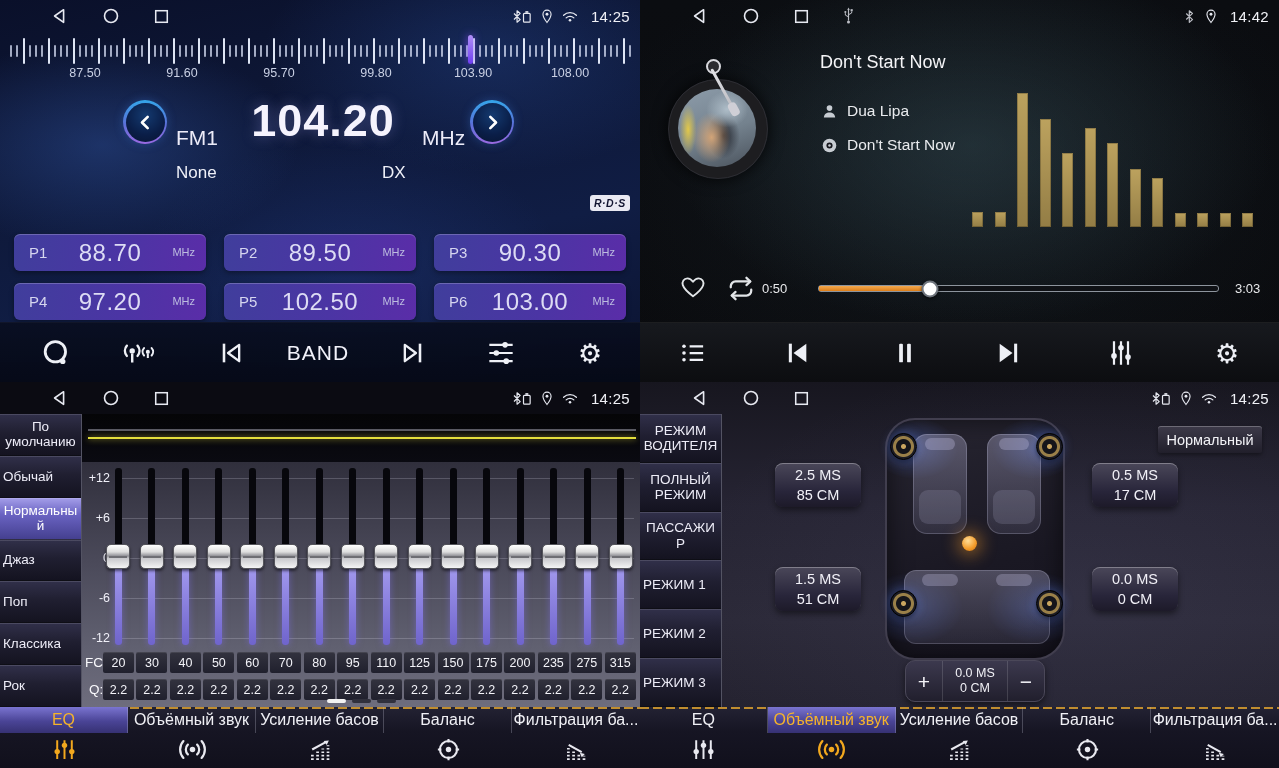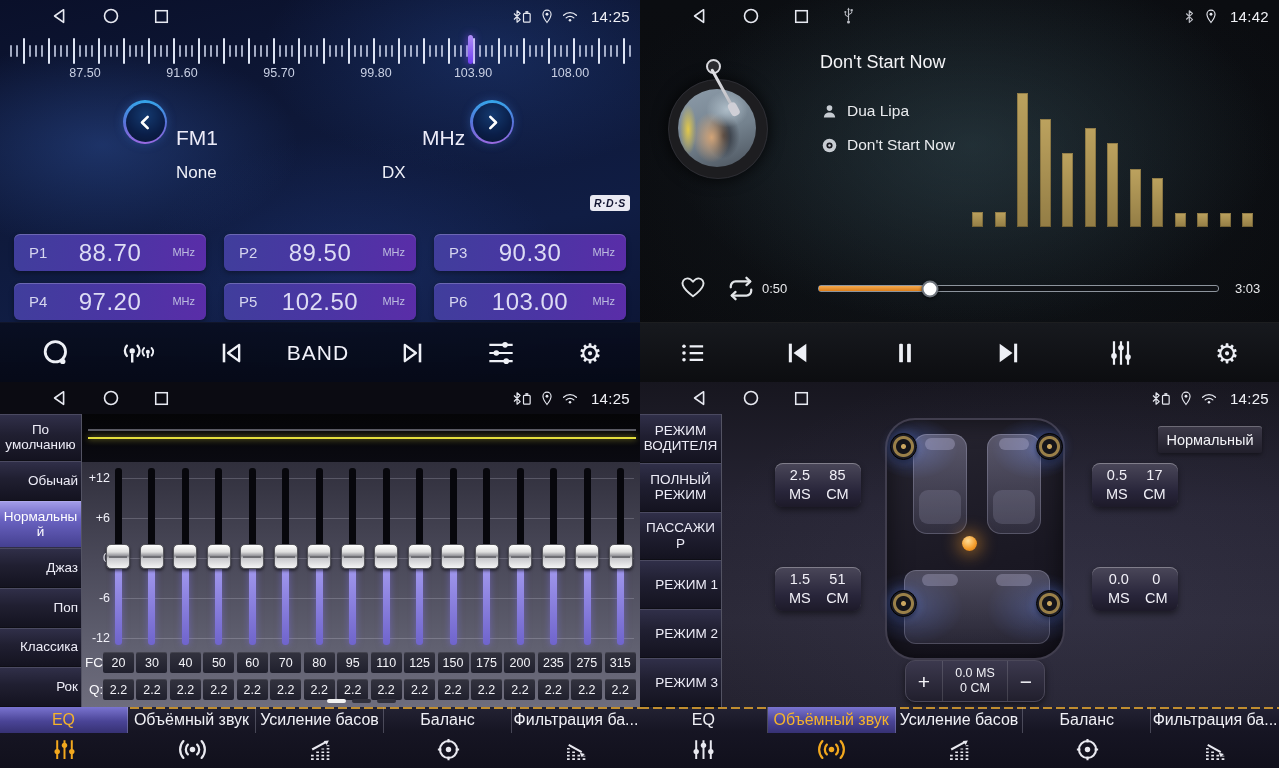--- a/index.html
+++ b/index.html
@@ -82,21 +82,21 @@
   .repeat-btn{left:80px;top:275px;color:#e2e5e8;background:none;border:none;cursor:pointer;}
   .t-elapsed{left:122px;top:281px;font-size:13px;color:#e8e9eb;}
   .t-total{left:595px;top:281px;font-size:13px;color:#e8e9eb;}
   .track{left:178px;top:285px;width:399px;height:5px;border:1px solid #8d949d;border-radius:3px;background:#0f1115;cursor:pointer;}
   .track-fill{position:absolute;left:0;top:0;bottom:0;width:calc(var(--p)*1%);background:linear-gradient(180deg,#f4a94e,#dd7e19);}
   .track-thumb{position:absolute;top:50%;left:calc(var(--p)*1%);transform:translate(-50%,-50%);width:13px;height:13px;border-radius:50%;background:#fff;border:2px solid #6e747c;box-shadow:0 1px 3px rgba(0,0,0,.7);}
   .tb2{left:0;top:322px;width:639px;height:60px;background:linear-gradient(180deg,#17191e,#0c0d10);border-top:1px solid rgba(255,255,255,.07);}
 
   
   .side{position:absolute;left:0;top:32px;width:82px;height:293px;display:flex;flex-direction:column;border-right:1px solid rgba(185,185,212,.4);box-sizing:border-box;background:#101018;}
-  .side-item{flex:1;display:flex;align-items:center;justify-content:flex-end;text-align:center;padding:8px 3px;box-sizing:border-box;
+  .side-item{flex:1;display:flex;align-items:center;justify-content:flex-start;text-align:center;padding:0 3px;box-sizing:border-box;
              color:#edecf7;font-size:13.5px;line-height:1.12;overflow-wrap:anywhere;cursor:pointer;
              background:linear-gradient(180deg,#31304a 0%,#201f31 45%,#141320 100%);
              border-bottom:1px solid rgba(0,0,0,.7);box-shadow:inset 0 1px 0 rgba(255,255,255,.13);}
   .side-item.selected{background:linear-gradient(180deg,#a49ee9 0%,#6a63c2 40%,#454090 100%);color:#fff;}
   .tabbar{position:absolute;left:0;top:325px;right:0;height:61px;display:flex;
           background:linear-gradient(180deg,#232233 0%,#161523 40%,#11101c 100%);}
   .tabbar::before{content:'';position:absolute;left:0;right:0;top:0;height:2px;
           background:repeating-linear-gradient(90deg,#c08d2f 0 9px,rgba(0,0,0,0) 9px 13px);}
   .tab{flex:1;position:relative;cursor:pointer;}
   .tab-label{height:26px;margin-top:0;display:flex;align-items:center;justify-content:center;font-size:16px;color:#f0f0f5;
@@ -127,21 +127,21 @@
            background:linear-gradient(180deg,#33333f,#20202d);box-shadow:inset 0 1px 0 rgba(255,255,255,.09);cursor:pointer;}
   .pagedots{left:327px;top:317px;display:flex;gap:6px;}
   .pagedot{width:19px;height:3.5px;border-radius:2px;background:#30303c;}
   .pagedot.on{background:#f2f2f2;}
 
   
   .norm-btn{left:518px;top:44px;width:104px;height:27px;border-radius:3px;border:none;cursor:pointer;color:#f2f2f6;font-size:14.5px;font-family:inherit;
             background:linear-gradient(180deg,#3d3a49,#211f2b);box-shadow:inset 0 1px 0 rgba(255,255,255,.25),0 2px 4px rgba(0,0,0,.4);}
   .dbtn{position:absolute;width:86px;height:44px;border:none;border-radius:8px;cursor:pointer;color:#f1f0f7;font-family:inherit;
         background:linear-gradient(180deg,#4a4759 0%,#28253a 65%,#1d1a29 100%);
-        box-shadow:inset 0 1px 0 rgba(255,255,255,.3),0 3px 6px rgba(0,0,0,.45);display:flex;flex-direction:row;align-items:center;justify-content:center;gap:1px;}
+        box-shadow:inset 0 1px 0 rgba(255,255,255,.3),0 3px 6px rgba(0,0,0,.45);display:flex;flex-direction:column;align-items:center;justify-content:center;gap:1px;}
   .dbtn span{font-size:14.5px;line-height:19px;}
   .car{left:245px;top:36px;width:180px;height:242px;border-radius:30px;border:2px solid #413e4e;box-sizing:border-box;
        background:linear-gradient(165deg,#272531 0%,#1a1823 60%,#16141f 100%);box-shadow:inset 0 0 24px rgba(0,0,0,.6);}
   .car::before{content:'';position:absolute;inset:0;border-radius:28px;
        background:
          radial-gradient(62px 44px at 16% 12%, rgba(92,132,255,.30), rgba(0,0,0,0) 70%),
          radial-gradient(62px 44px at 84% 12%, rgba(92,132,255,.30), rgba(0,0,0,0) 70%),
          radial-gradient(72px 52px at 15% 79%, rgba(92,132,255,.26), rgba(0,0,0,0) 70%),
          radial-gradient(72px 52px at 85% 79%, rgba(92,132,255,.26), rgba(0,0,0,0) 70%);}
   .seat{position:absolute;width:54px;height:100px;border-radius:14px;
@@ -461,20 +461,21 @@
         <div class="scale-label">108.00</div>
       </div>
     <button class="cbtn abs" style="left:123px;top:100px">
       <span class="cbtn-in">
           <svg class="ic" width="21" height="21">
             <use href="#i-chevl"></use>
           </svg>
         </span>
     </button>
     <div class="abs fm-band">FM1</div>
+    <div class="abs fm-freq">104.20</div>
     <div class="abs fm-unit">MHz</div>
     <button class="cbtn abs" style="left:470px;top:100px">
       <span class="cbtn-in">
           <svg class="ic" width="21" height="21">
             <use href="#i-chevr"></use>
           </svg>
         </span>
     </button>
     <div class="abs fm-none">None</div>
     <div class="abs fm-dx">DX</div>

